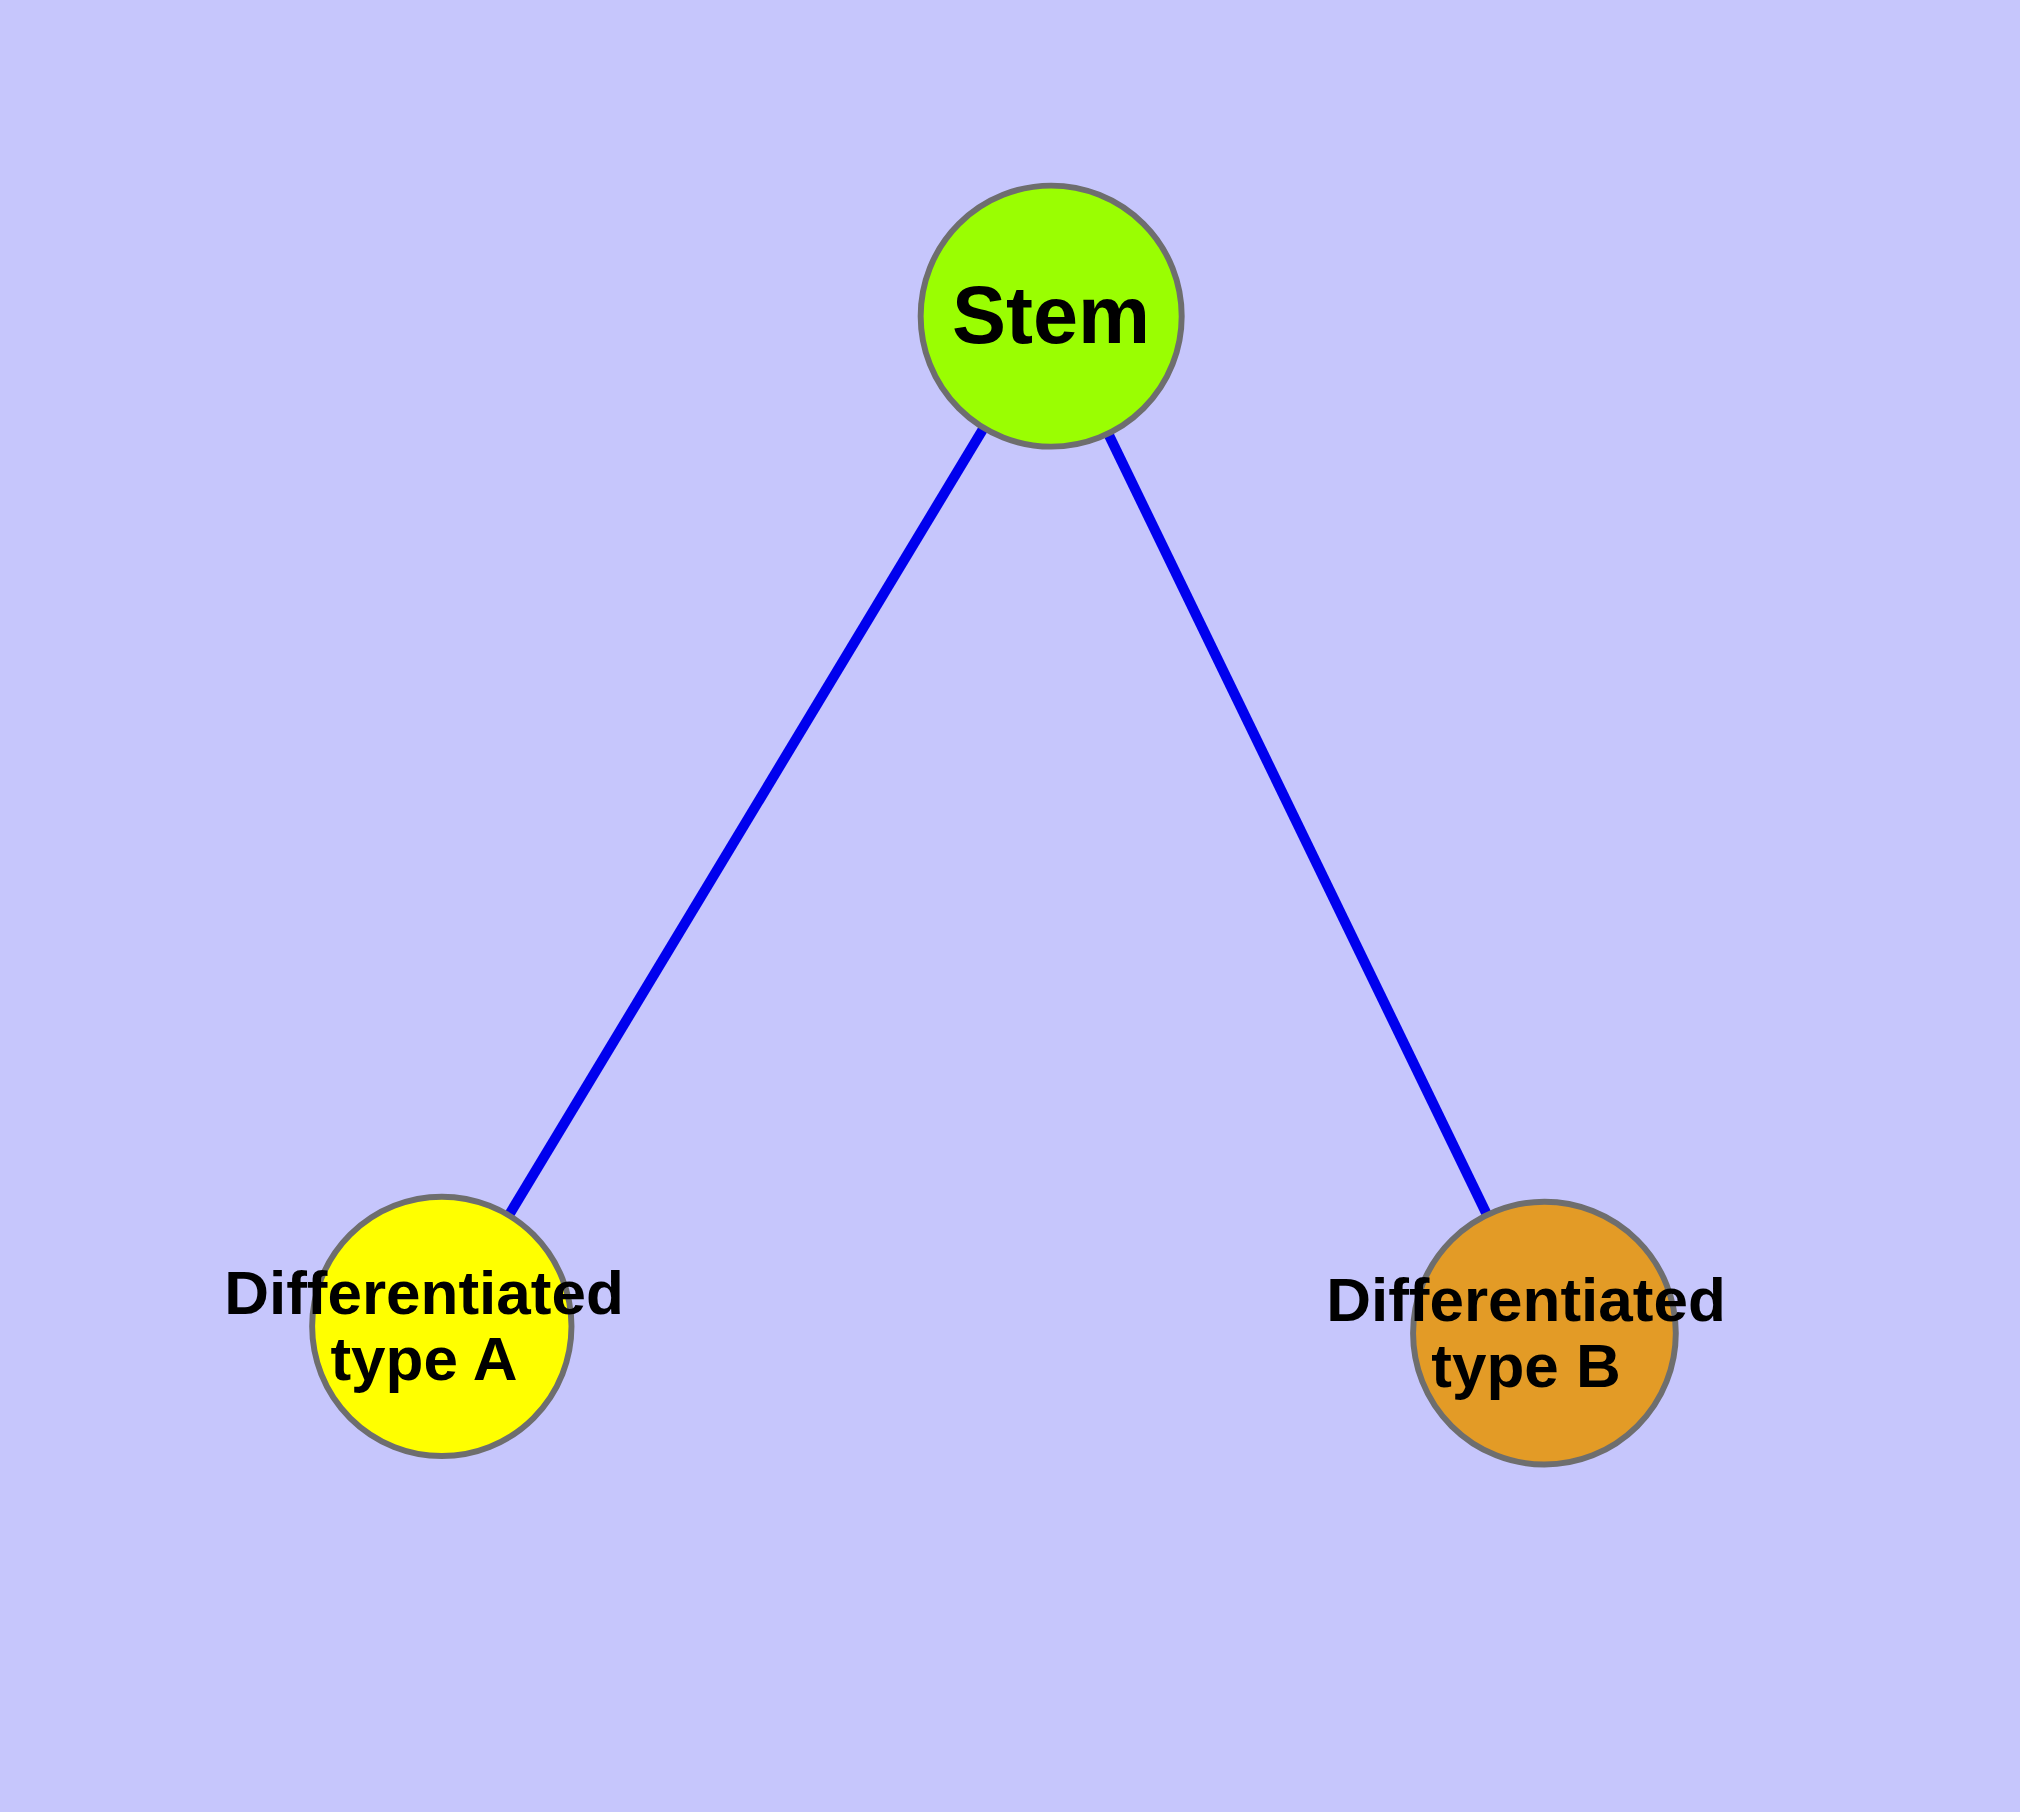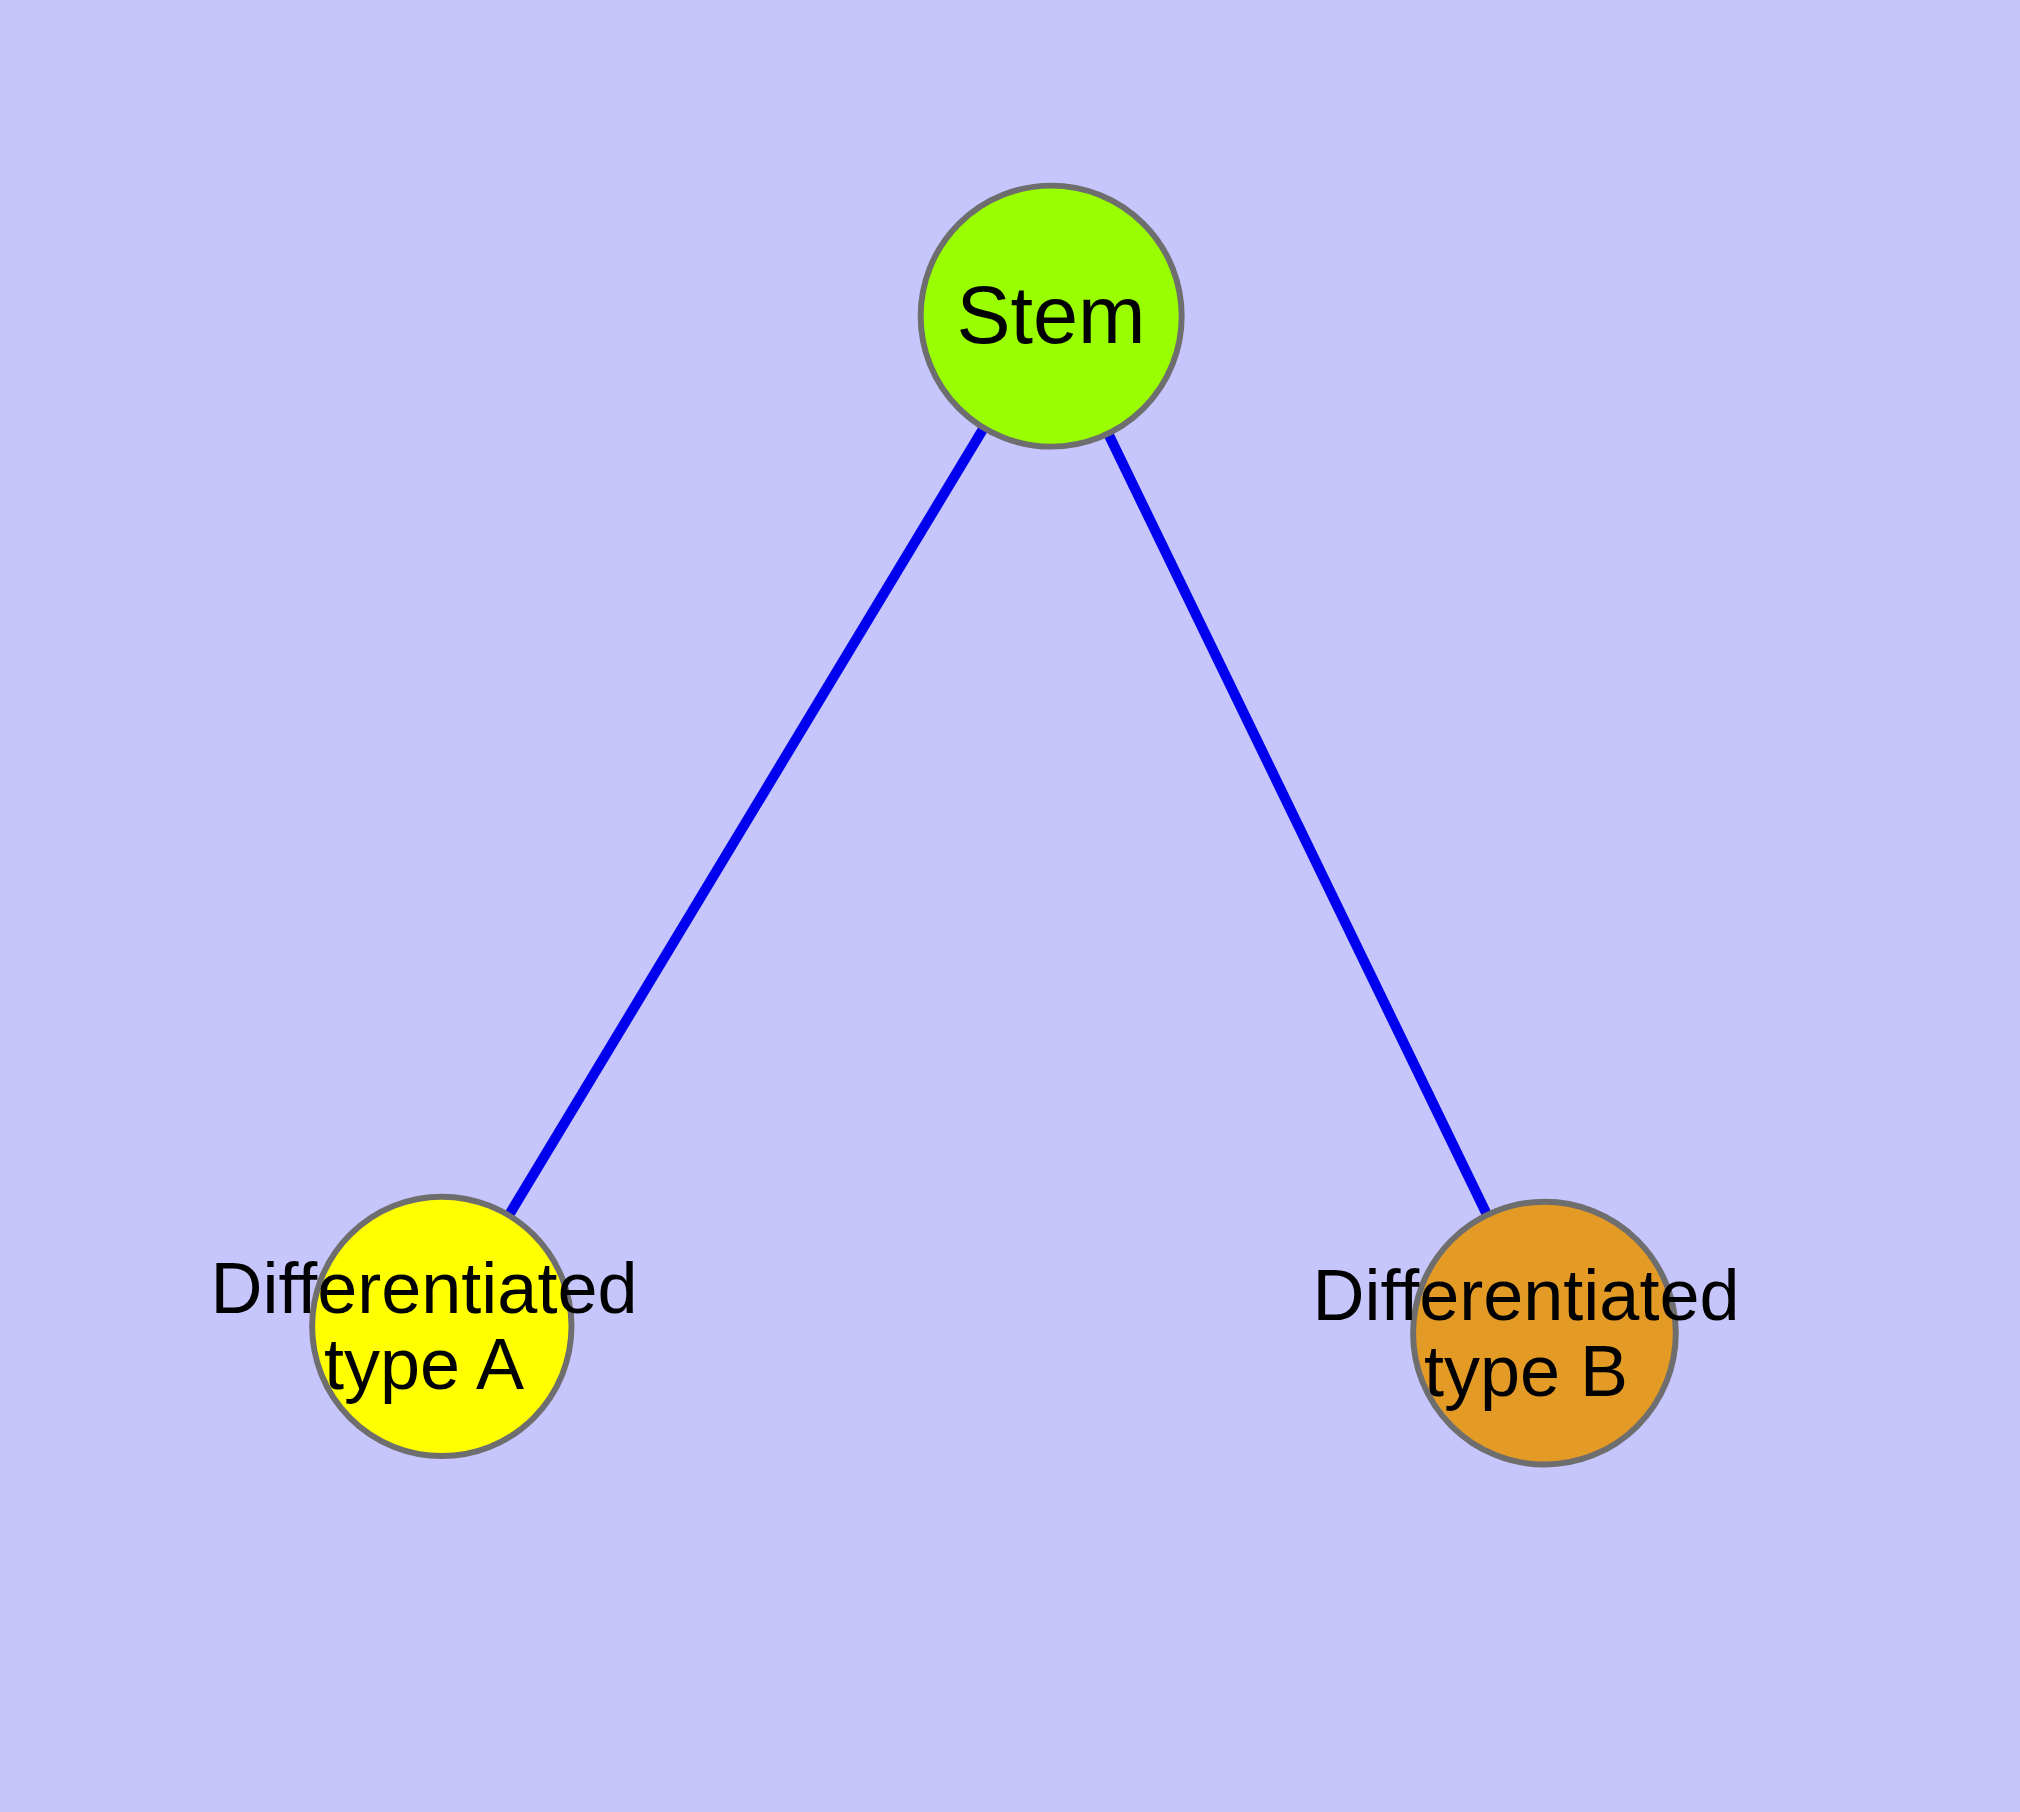--- a/index.html
+++ b/index.html
@@ -24,33 +24,33 @@
   }
   #graph-svg {
     position: absolute;
     left: 0;
     top: 0;
     width: 2021px;
     height: 1812px;
   }
   .node-label {
     position: absolute;
-    font-weight: normal;
+    font-weight: bold;
     color: #000000;
     text-align: center;
     line-height: 1.06;
     white-space: pre;
     pointer-events: none;
     -webkit-font-smoothing: antialiased;
   }
   .node-label.root {
     font-size: 81px;
   }
   .node-label.leaf {
-    font-size: 72px;
+    font-size: 62px;
   }
 </style>
 </head>
 <body>
 
 <div id="canvas" style="width: 2021px; height: 1812px;">
 
   <div id="bg-rect" style="width: 2021px; height: 1812px; background: rgb(198, 198, 252);"></div>
 
   <svg id="graph-svg" viewBox="0 0 2384 2138" style="width: 2021px; height: 1812px;">

